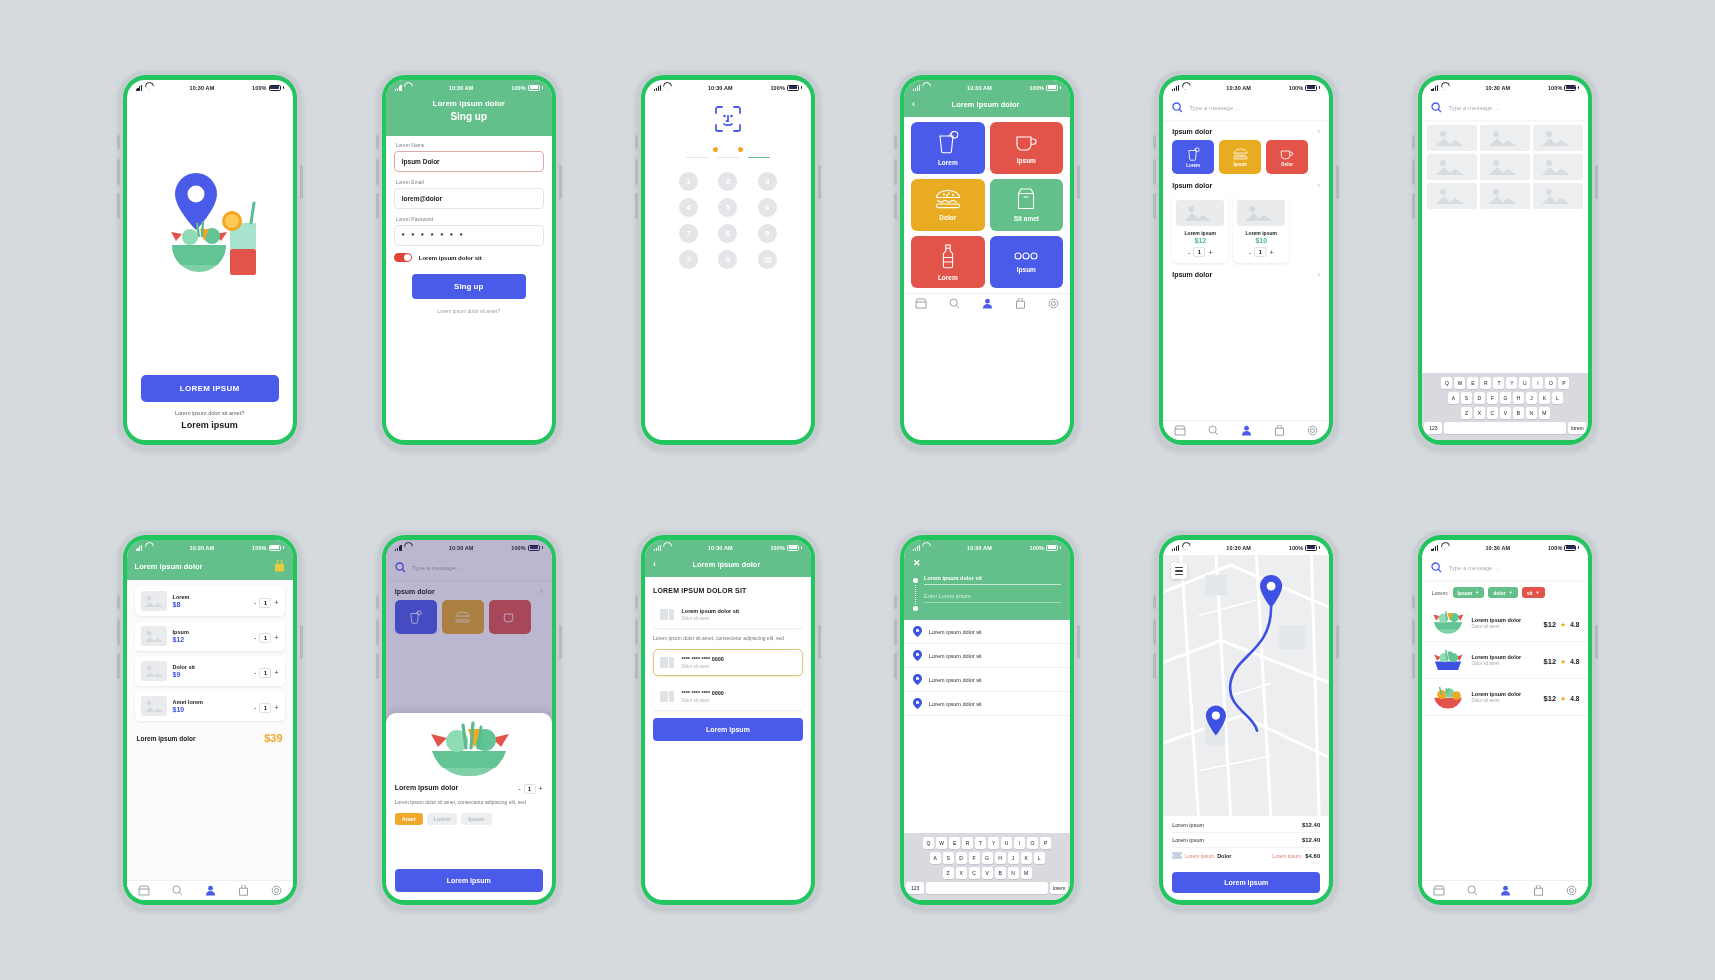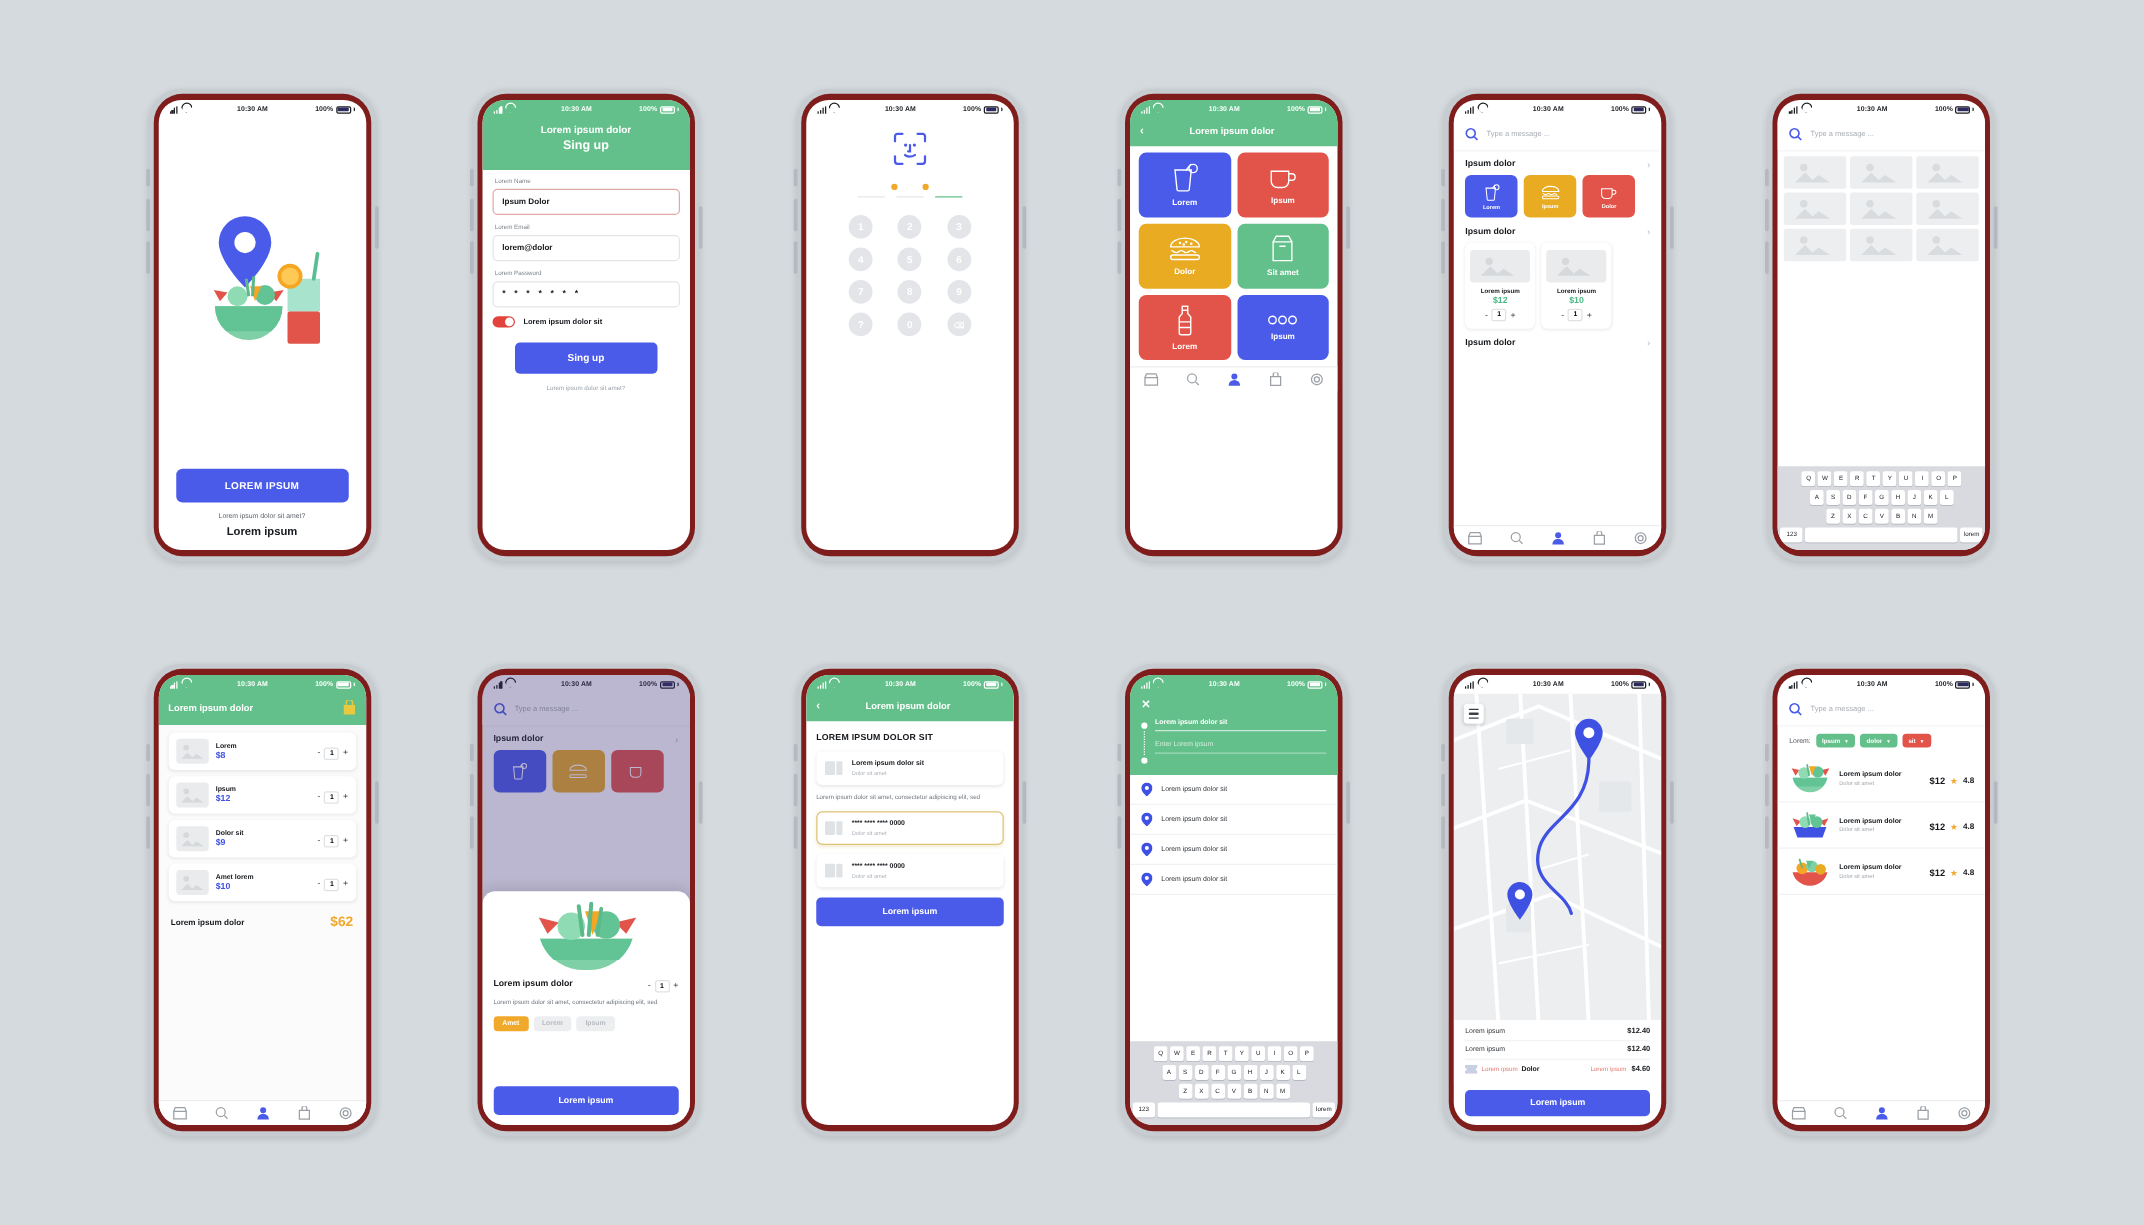--- a/index.html
+++ b/index.html
@@ -25,21 +25,21 @@
     position: relative;
     width: 182px; height: 378px;
     background: #c7ccd1;
     border-radius: 26px;
     padding: 4px;
     box-shadow: 0 2px 6px rgba(0,0,0,.12);
   }
   .phone-inner {
     position: relative;
     width: 100%; height: 100%;
-    background: #7f1d1d;
+    background: #22c55e;
     border-radius: 23px;
     padding: 5px 4px;
   }
   .screen {
     position: relative;
     width: 100%; height: 100%;
     background: #fff;
     border-radius: 18px;
     overflow: hidden;
     display: flex;
@@ -907,21 +907,21 @@
             <div class="pr">$10</div>
           </div>
           <div class="stepper">
             <span class="sg">-</span>
             <span class="qn">1</span>
             <span class="sg">+</span>
           </div>
         </div>
         <div class="total-row">
           <span class="tl">Lorem ipsum dolor</span>
-          <span class="tv">$62</span>
+          <span class="tv">$39</span>
         </div>
       </div>
       <div class="tabbar">
         <svg width="12" height="11" viewBox="0 0 12 11" fill="none" stroke="#9aa0a6" stroke-width="1">
               <path d="M1 4h10v6H1z"></path>
               <path d="M1 4 2.2 1h7.6L11 4"></path>
             </svg>
         <svg width="11" height="11" viewBox="0 0 11 11" fill="none" stroke="#9aa0a6" stroke-width="1">
               <circle cx="4.6" cy="4.6" r="3.6"></circle>
               <path d="M7.3 7.3 10 10"></path>

